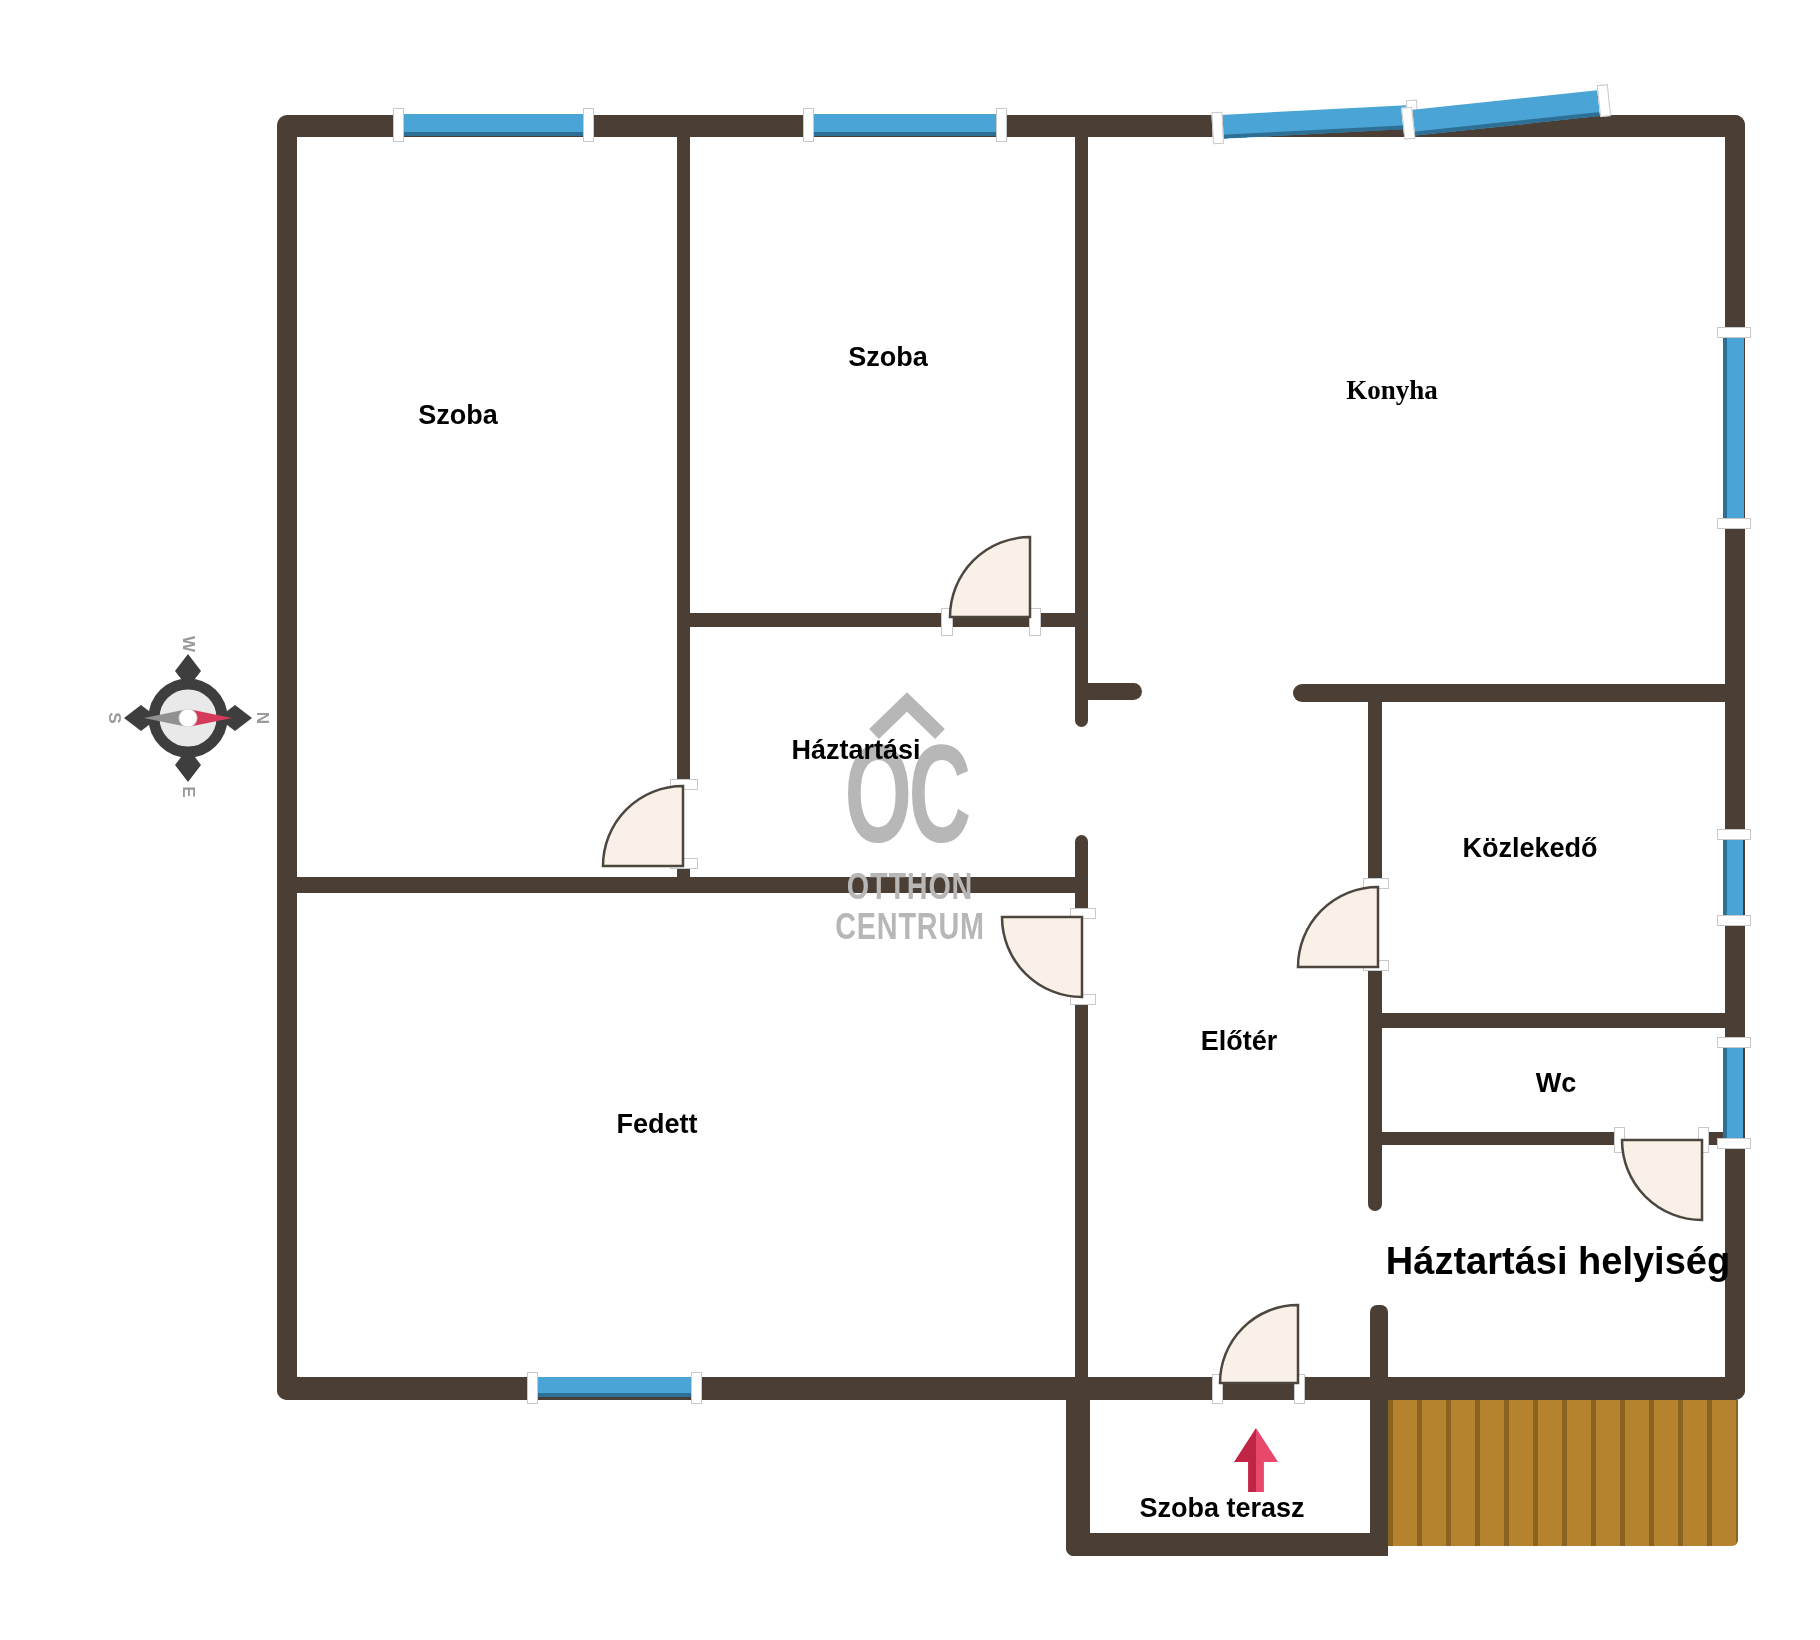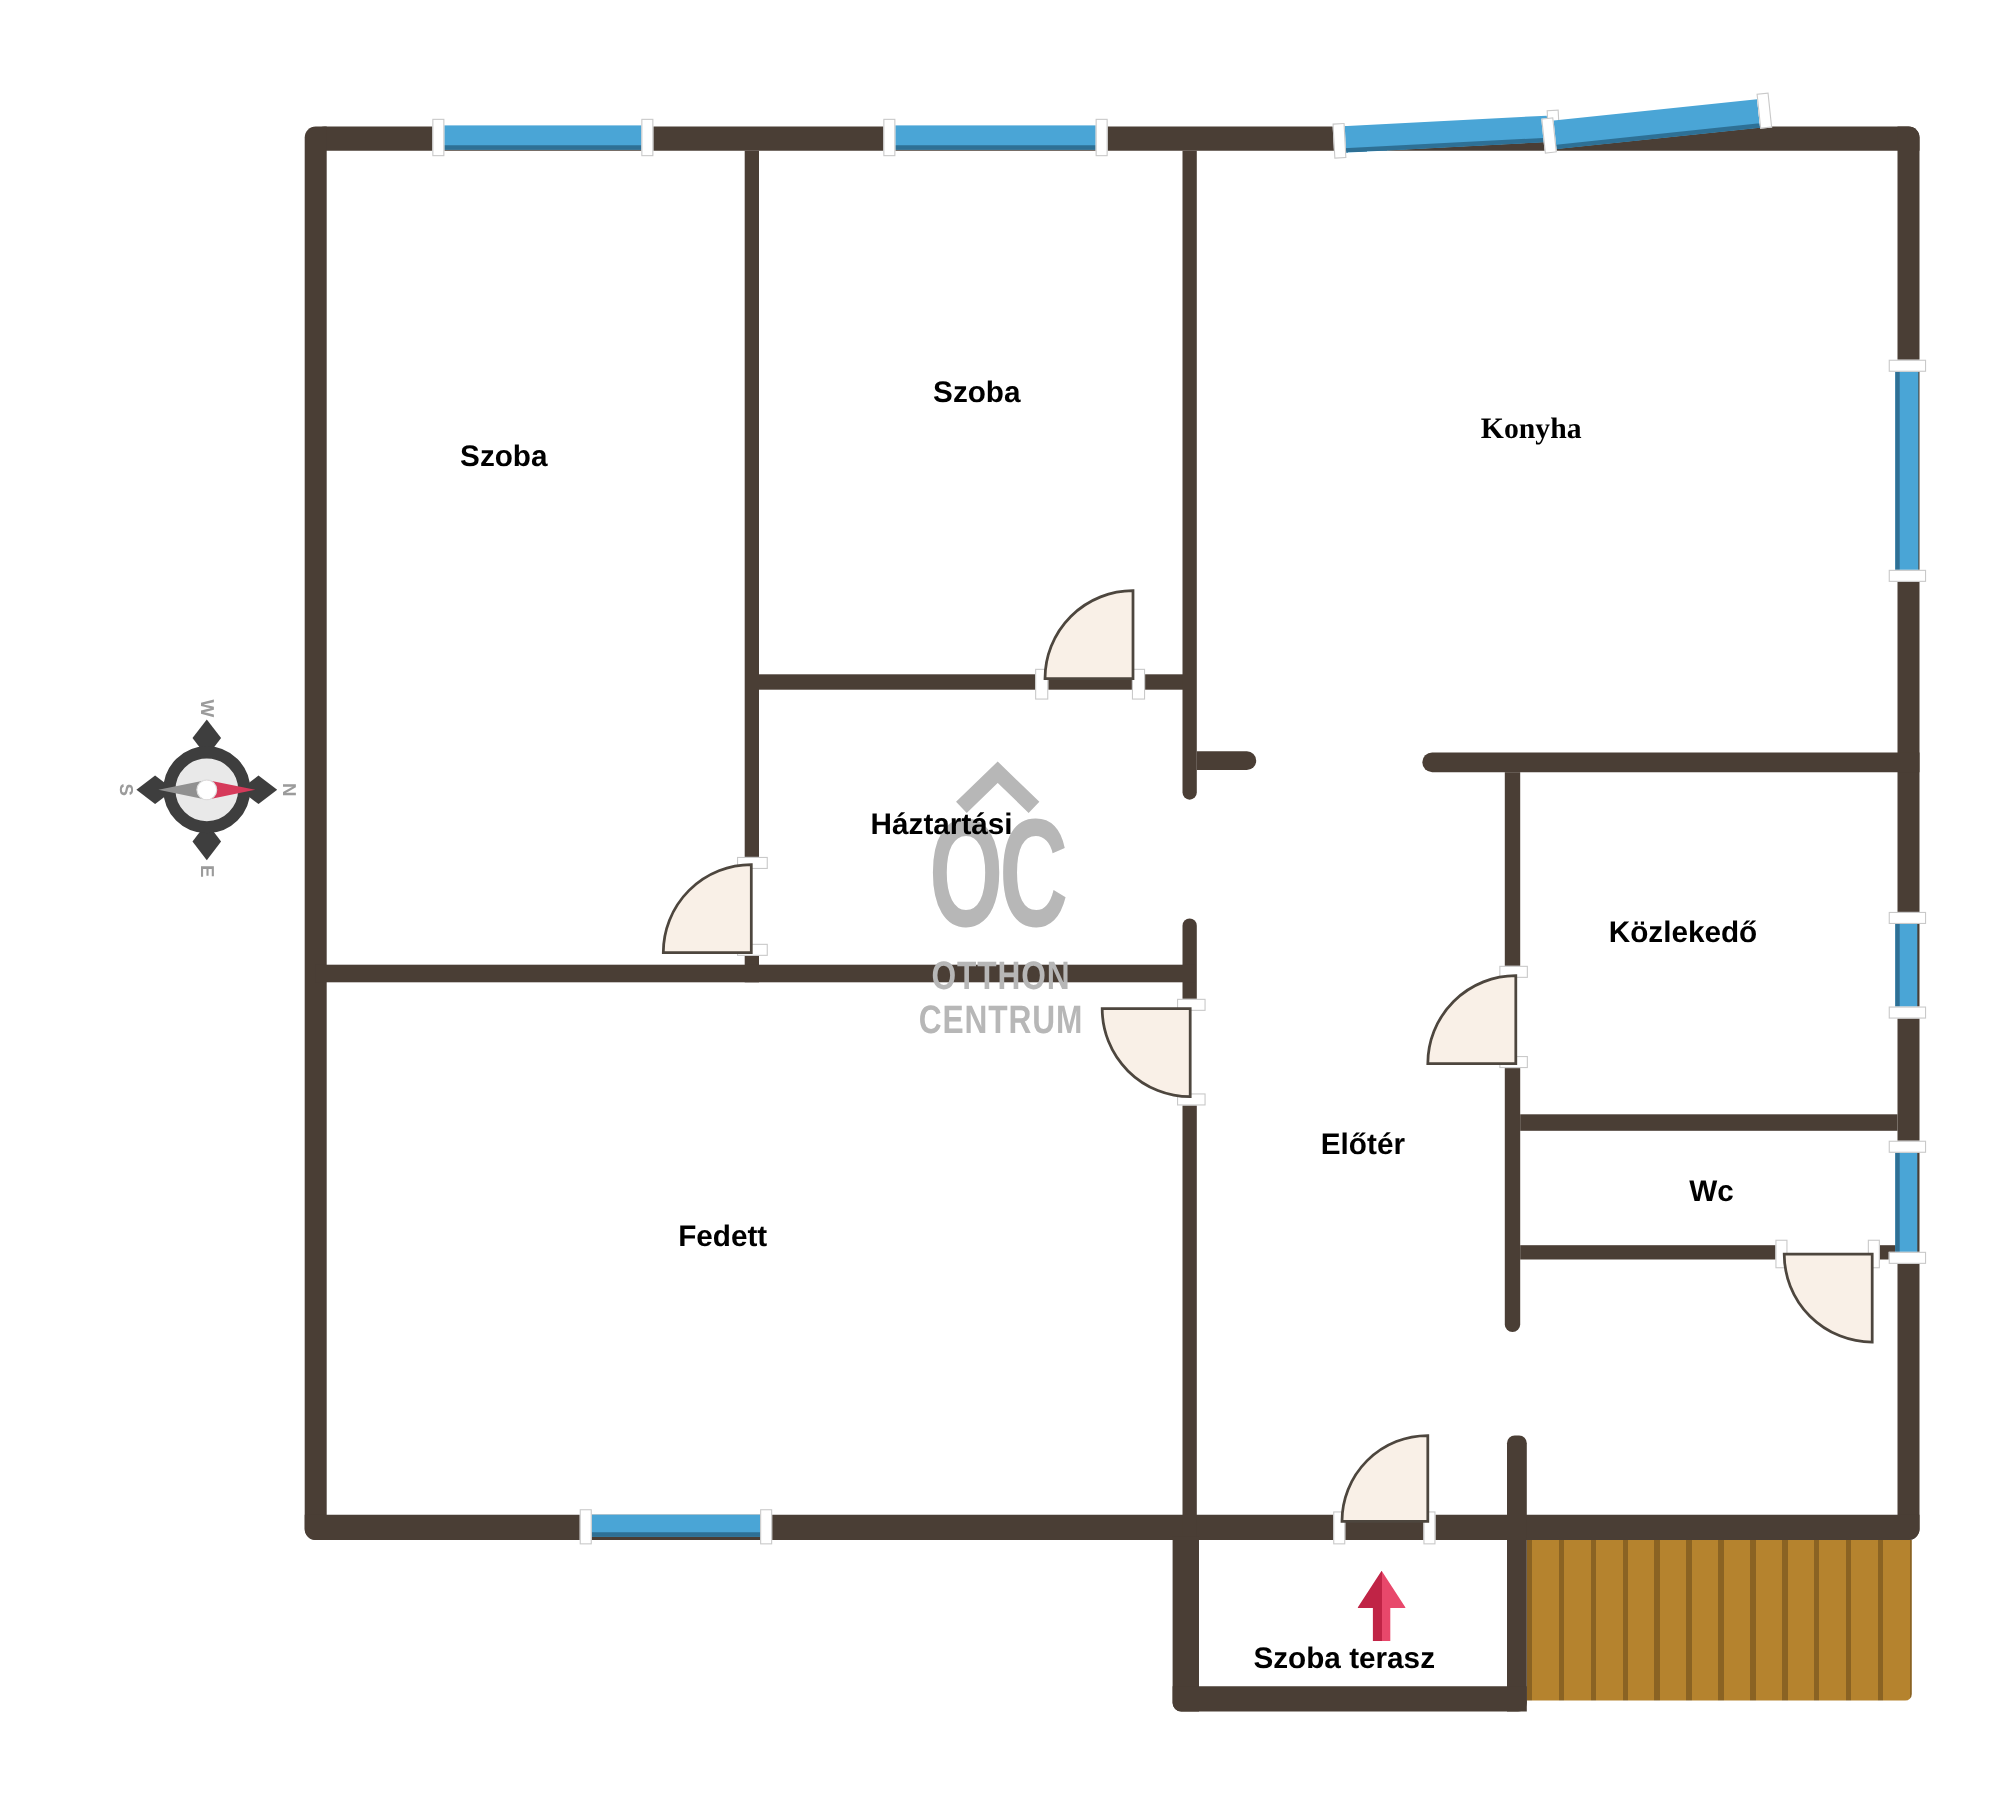--- a/index.html
+++ b/index.html
@@ -152,20 +152,21 @@
   <div class="wm wm-line" style="left:910px;top:927px;">CENTRUM</div>
 
   <div class="room-label" style="left:458px;top:415px;">Szoba</div>
   <div class="room-label" style="left:888px;top:357px;">Szoba</div>
   <div class="room-label" style="left:1392px;top:390px;font-family:Liberation Serif, serif;">Konyha</div>
   <div class="room-label" style="left:856px;top:750px;">Háztartási</div>
   <div class="room-label" style="left:657px;top:1124px;">Fedett</div>
   <div class="room-label" style="left:1239px;top:1041px;">Előtér</div>
   <div class="room-label" style="left:1530px;top:848px;">Közlekedő</div>
   <div class="room-label" style="left:1556px;top:1083px;">Wc</div>
+  <div class="room-label small" style="left:1558px;top:1261px;">Háztartási helyiség</div>
   <div class="room-label" style="left:1222px;top:1508px;">Szoba terasz</div>
 
   <div class="compass">
     <svg width="160" height="160" viewBox="0 0 160 160">
       <polygon class="c-spike" points="80,16 93,33 80,50 67,33"></polygon>
       <polygon class="c-spike" points="16,80 33,67 50,80 33,93"></polygon>
       <polygon class="c-spike" points="110,80 127,67 144,80 127,93"></polygon>
       <polygon class="c-spike" points="80,110 93,127 80,144 67,127"></polygon>
       <circle class="c-ring" cx="80" cy="80" r="34"></circle>
       <polygon class="c-gray" points="80,71 36,80 80,89"></polygon>

